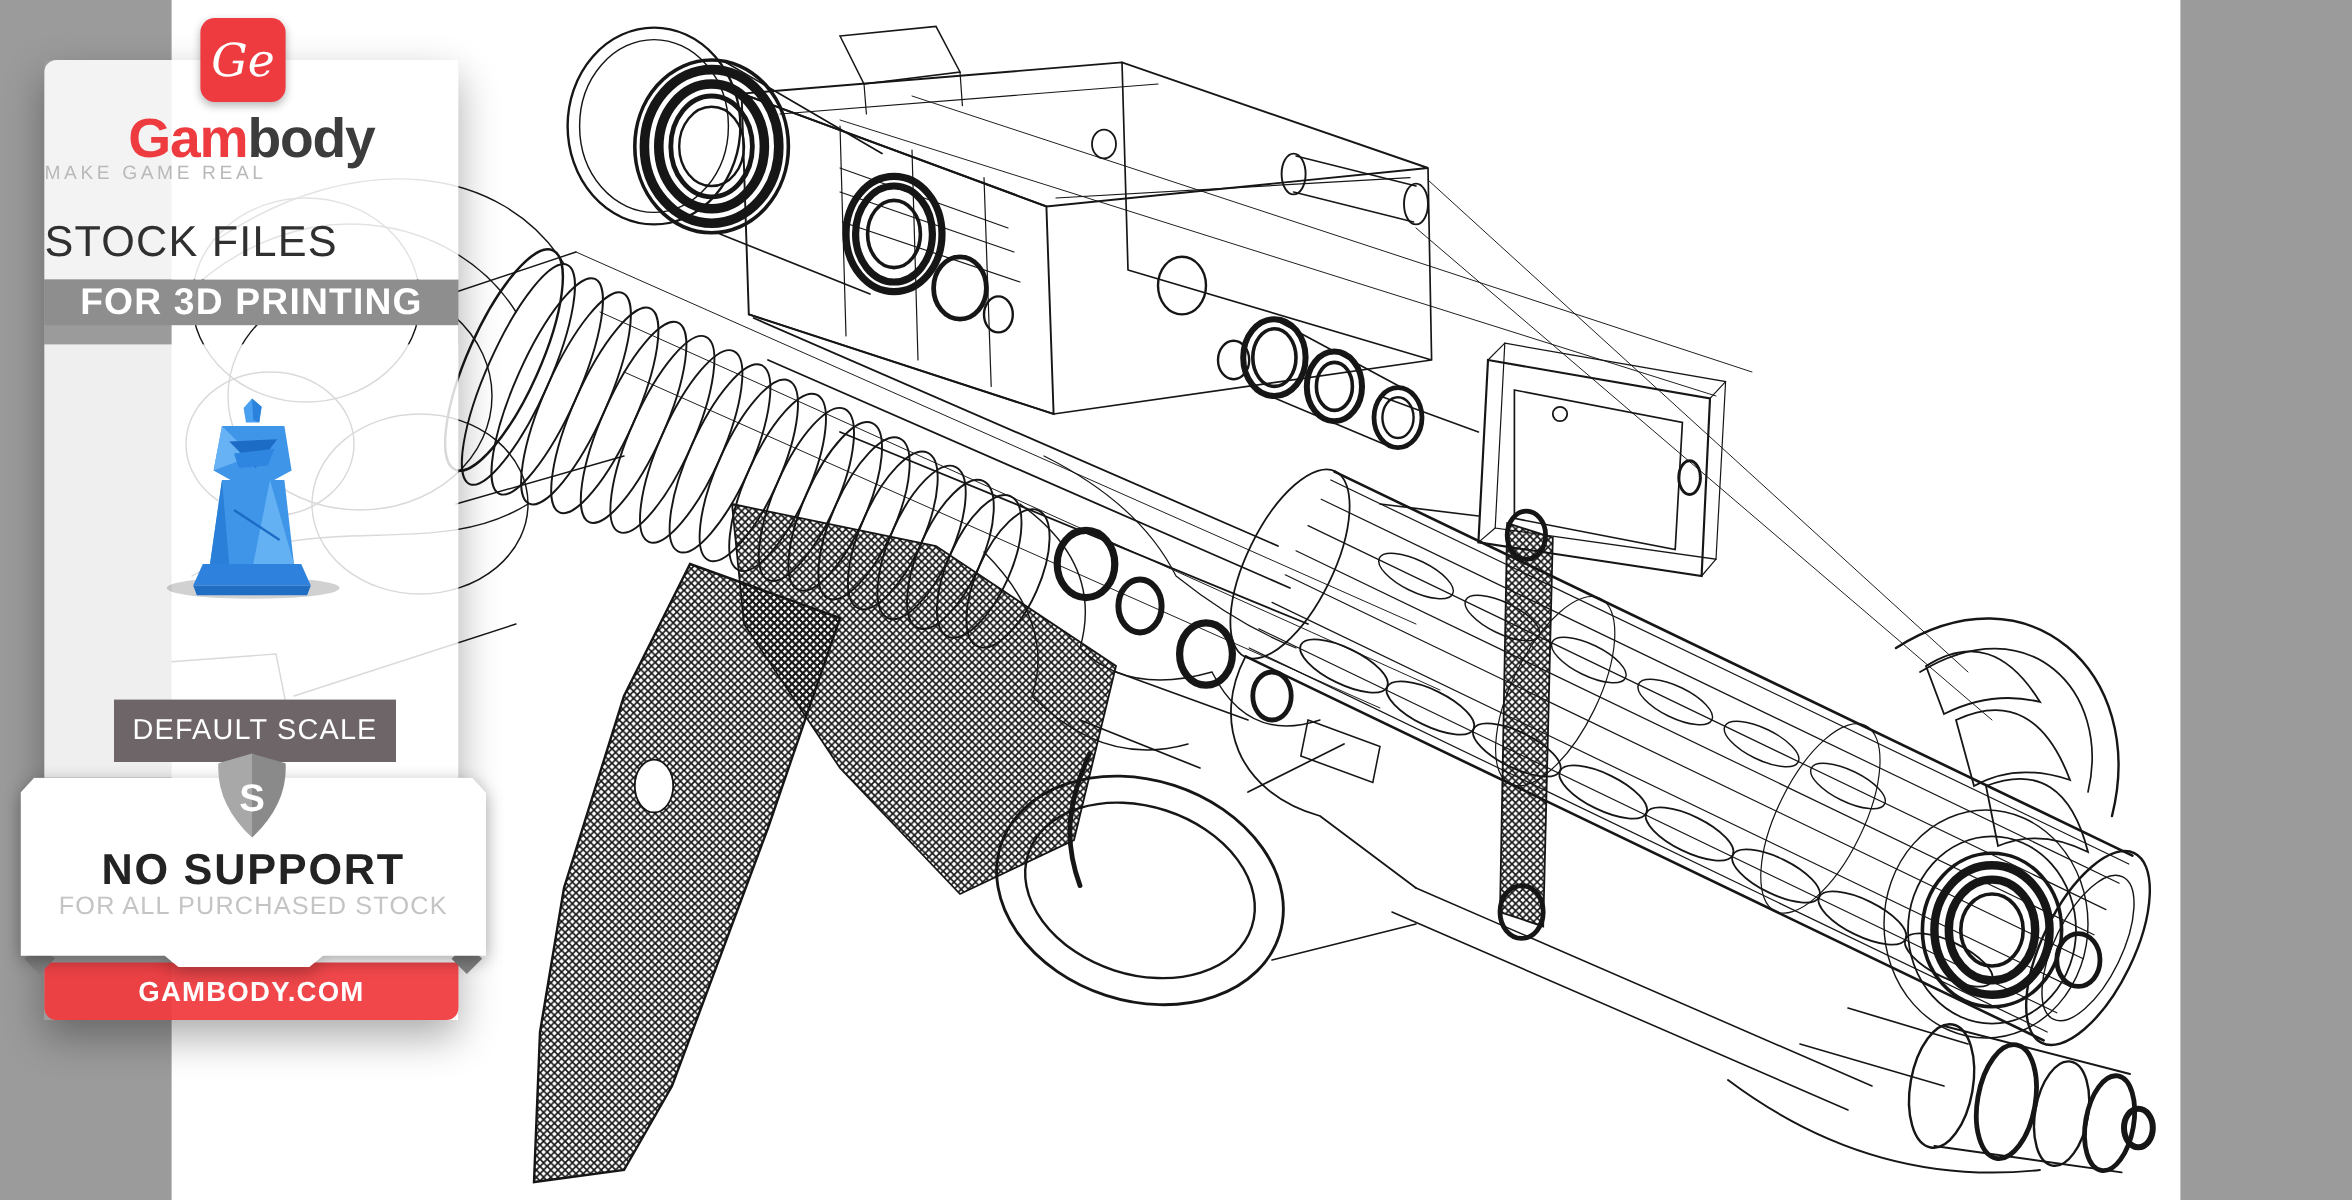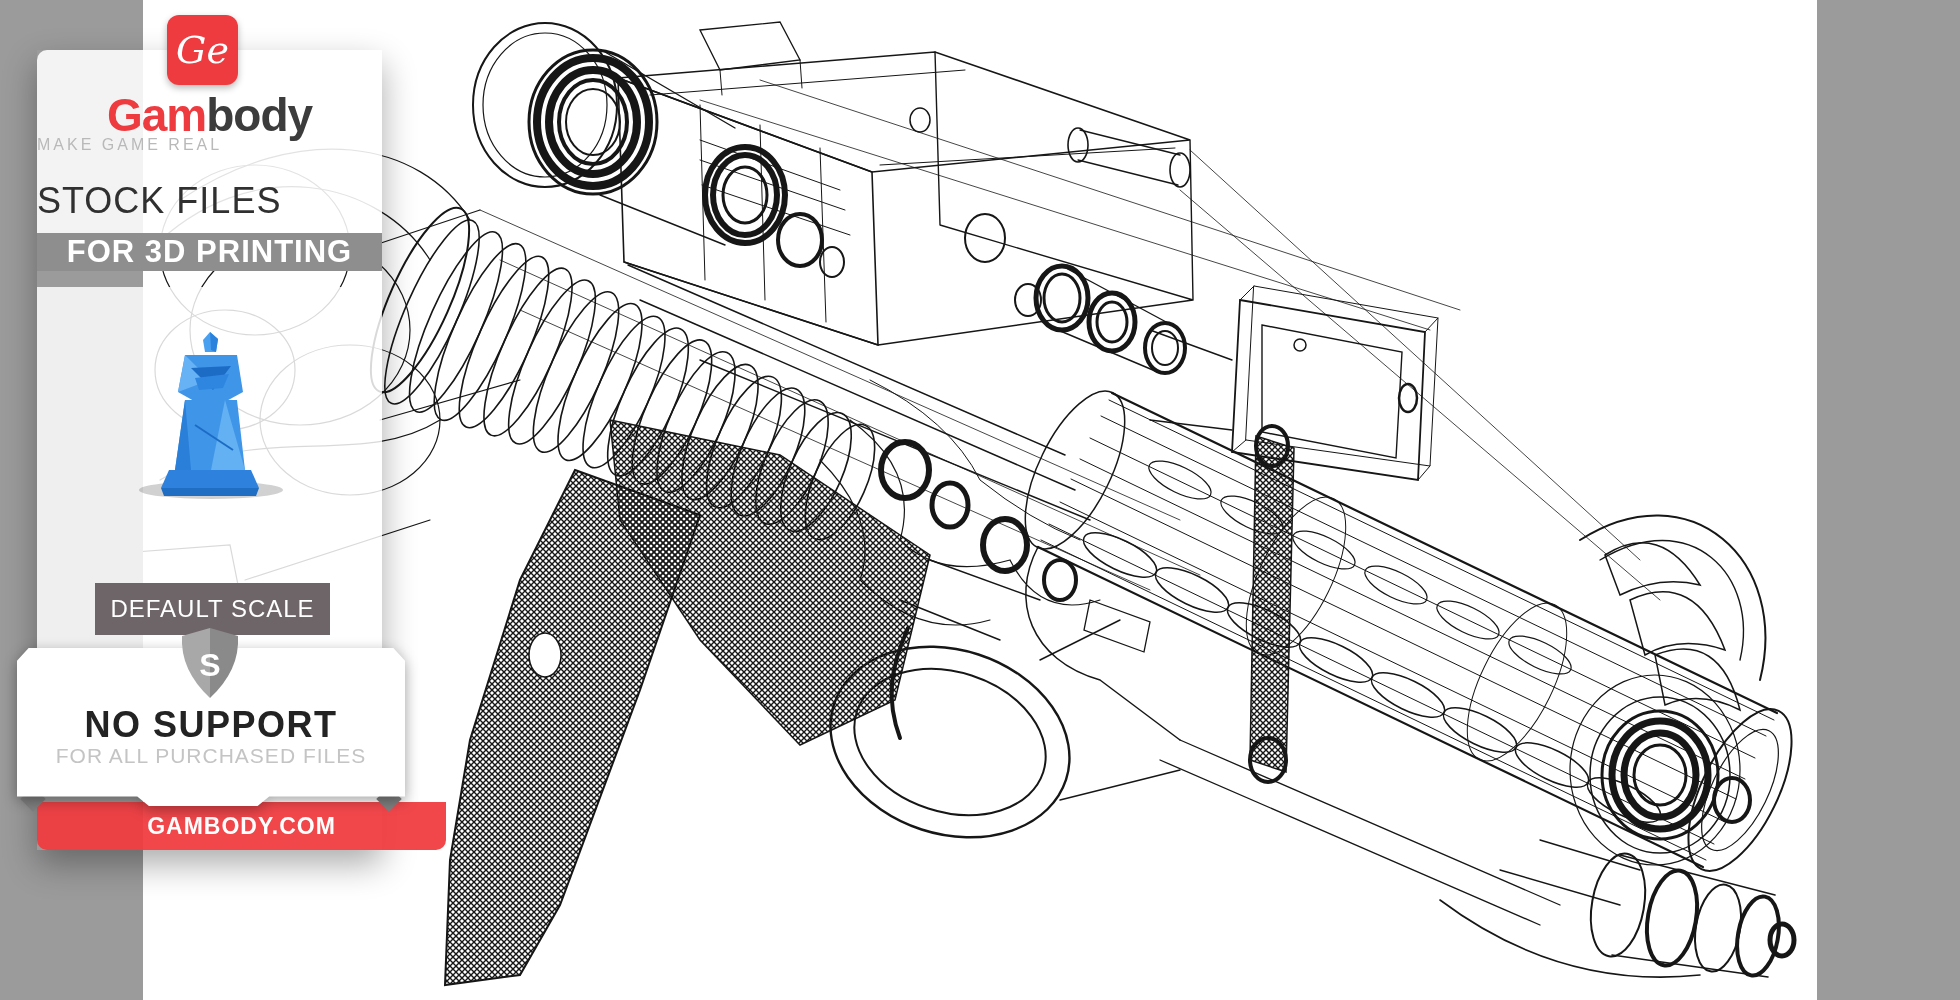--- a/index.html
+++ b/index.html
@@ -36,21 +36,21 @@
   .figure-svg{position:absolute;left:125px;top:330px;z-index:5;}
   .moderation{position:absolute;left:37px;top:516px;width:345px;text-align:center;z-index:5;
     font-size:27px;font-weight:700;color:#2b2b2b;letter-spacing:1px;}
   .scale-badge{position:absolute;left:95px;top:571px;width:235px;height:52px;background:#6e6569;z-index:5;
     display:flex;align-items:center;justify-content:center;color:#fff;font-size:24px;letter-spacing:1px;margin-top:12px;}
 
   
   .fold{position:absolute;width:18px;height:18px;background:#7f7f7f;transform:rotate(45deg);z-index:6;}
   .fold.left{left:24px;top:790px;}
   .fold.right{left:380px;top:790px;}
-  .redbar{position:absolute;left:37px;top:802px;width:409px;height:48px;z-index:5;
+  .redbar{position:absolute;left:37px;top:802px;width:345px;height:48px;z-index:5;
     background:rgba(240,60,64,.94);border-radius:0 0 10px 10px;
     display:flex;align-items:center;justify-content:center;color:#fff;font-size:23px;font-weight:700;letter-spacing:1px;}
   .ribbon-wrap{position:absolute;left:17px;top:648px;width:388px;height:158px;z-index:7;
     filter:drop-shadow(0 4px 7px rgba(0,0,0,.35));}
   .ribbon{width:100%;height:100%;background:#ffffff;
     clip-path:polygon(3% 0,97% 0,100% 8%,100% 94%,65% 94%,62% 100%,34% 100%,31% 94%,0 94%,0 8%);}
   .support-title{position:absolute;left:17px;top:704px;width:388px;text-align:center;z-index:8;
     font-size:36px;font-weight:700;color:#232323;letter-spacing:1.5px;}
   .support-subtitle{position:absolute;left:17px;top:744px;width:388px;text-align:center;z-index:8;
     font-size:21px;color:#c4c4c4;letter-spacing:1px;}
@@ -268,21 +268,21 @@
 
   <div class="scale-badge">DEFAULT SCALE</div>
 
   <div class="fold left"></div>
   <div class="fold right"></div>
   <div class="redbar">GAMBODY.COM</div>
   <div class="ribbon-wrap">
     <div class="ribbon"></div>
   </div>
   <div class="support-title">NO SUPPORT</div>
-  <div class="support-subtitle">FOR ALL PURCHASED FILES</div>
+  <div class="support-subtitle">FOR ALL PURCHASED STOCK</div>
 
   <svg class="shield-svg" width="68" height="74" viewBox="0 0 68 74">
     <path d="M34,2 L6,10 Q4,44 34,72 Z" fill="#a8a8a8"></path>
     <path d="M34,2 L62,10 Q64,44 34,72 Z" fill="#8a8a8a"></path>
     <text x="34" y="50" text-anchor="middle" class="shield-letter">S</text>
   </svg>
 
 </div>
 
 </body></html>

